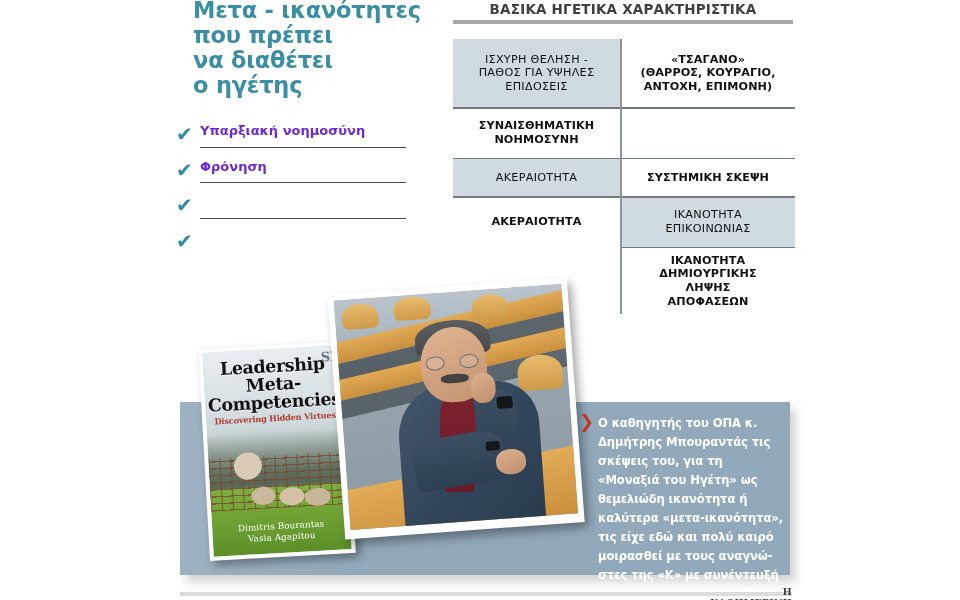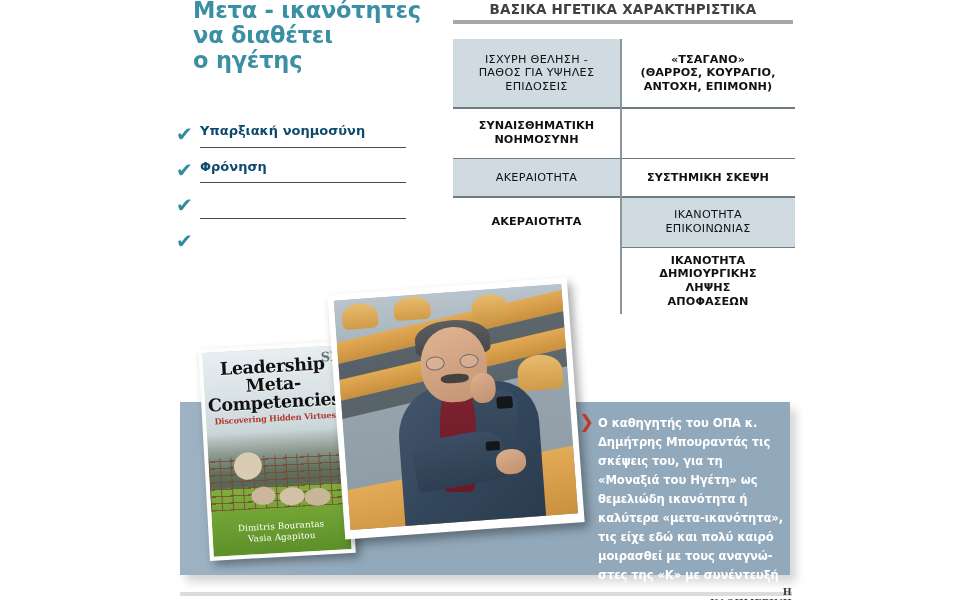--- a/index.html
+++ b/index.html
@@ -22,21 +22,21 @@
   
   #bullets { position: absolute; left: 176px; top: 120px; width: 230px; }
   .bullet-row { position: relative; height: 35.5px; }
   .check {
     position: absolute; left: 0; top: 6px;
     width: 16px; height: 16px; color: #2f8ca2;
     font-size: 20px; line-height: 16px; font-weight: bold;
   }
   .bullet-label {
     position: absolute; left: 24px; top: 3px;
-    font-size: 13px; font-weight: bold; color: #0c4a6e;
+    font-size: 13px; font-weight: bold; color: #6d28d9;
     white-space: nowrap;
   }
   .bullet-rule {
     position: absolute; left: 24px; top: 26.5px; right: 0;
     border-top: 1px solid #4a4a4a; height: 0;
   }
   .bullet-row:last-child .bullet-rule { display: none; }
 
   
   #tbl-title {
@@ -216,20 +216,21 @@
     font-family: "DejaVu Serif", "Liberation Serif", serif;
   }
 </style>
 </head>
 <body>
 
 <div id="root">
 
   <div id="headline">
     <div>Μετα - ικανότητες</div>
+    <div>που πρέπει</div>
     <div>να διαθέτει</div>
     <div>ο ηγέτης</div>
   </div>
 
   <div id="bullets">
     <div class="bullet-row">
       <span class="check">✔</span>
       <span class="bullet-label">Υπαρξιακή νοημοσύνη</span>
       <span class="bullet-rule"></span>
     </div>

